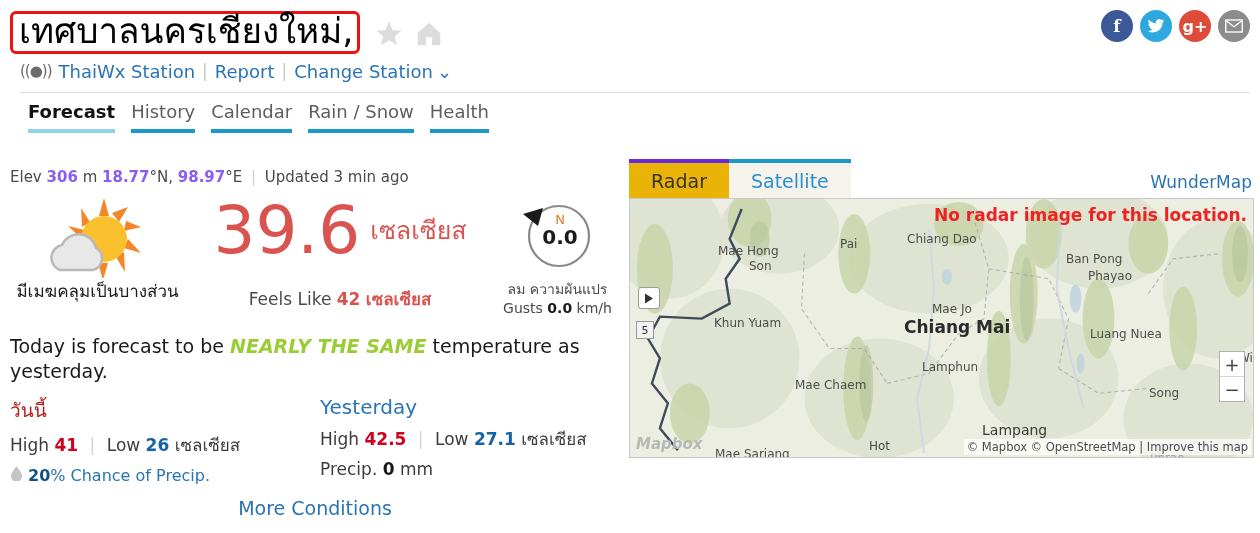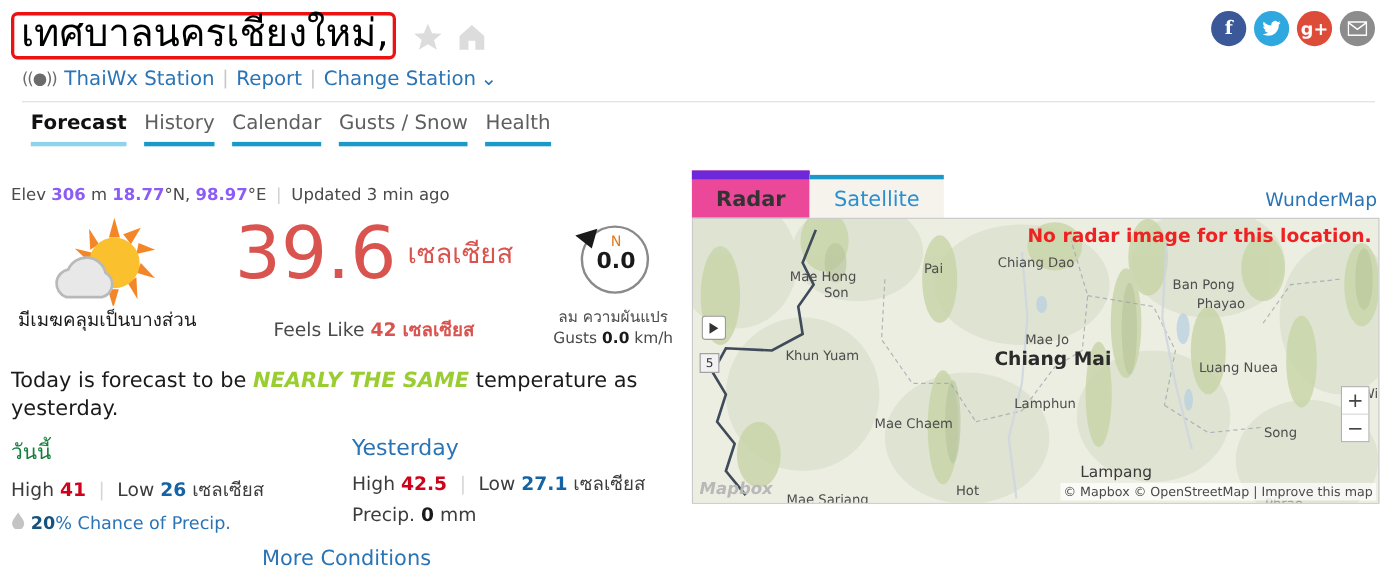--- a/index.html
+++ b/index.html
@@ -97,39 +97,39 @@
   .wind-text b { color:#1a1a1a; }
 
   .forecast-sentence {
     font-size:19px; color:#1a1a1a; margin-top:16px; line-height:1.35;
   }
   .hl-green { color:#9acd32; font-weight:bold; font-style:italic; }
 
   .daysrow { display:flex; margin-top:10px; }
   .day-today { width:310px; }
   .day-yest { width:290px; }
-  .day-head-today { font-size:19px; color:#15803d; margin-bottom:6px; }
+  .day-head-today { font-size:19px; color:#b91c1c; margin-bottom:6px; }
   .day-head-yest { font-size:20px; color:#2a74b5; margin-bottom:6px; cursor:pointer;}
   .hl-line { font-size:17px; color:#3c3c3c; margin-bottom:7px; }
   .hl-line .hi { color:#d0021b; font-weight:bold; }
   .hl-line .lo { color:#1464a5; font-weight:bold; }
   .hl-line .pipe { color:#d5d5d5; margin:0 6px; }
   .hl-line .thunit { color:#3c3c3c; }
   .precip-line { font-size:16px; color:#2a74b5; display:flex; align-items:center; gap:5px;}
   .precip-line b { color:#14527f; }
   .precip-yest { font-size:17px; color:#3c3c3c; }
   .precip-yest b { color:#1a1a1a; }
 
   .more-cond { text-align:center; font-size:19px; color:#2a74b5; margin-top:12px; cursor:pointer; width:610px;}
 
   
   .map-panel { position:absolute; left:629px; top:160px; width:625px; }
   .map-tabs { display:flex; align-items:flex-end; position:relative; height:38px; }
   .mtab { padding:7px 22px 6px 22px; font-size:19px; cursor:pointer; position:relative; }
-  .mtab-active { background:#ec4899; color:#333; font-weight:bold; border-top:8px solid #6d28d9; }
+  .mtab-active { background:#eab308; color:#333; font-weight:normal; border-top:4px solid #6d28d9; }
   .mtab-idle { background:#f5f3ec; color:#2a8fd0; border-top:4px solid #1b9ac9; }
   .wundermap { position:absolute; right:2px; bottom:6px; font-size:17px; color:#2a74b5; cursor:pointer; }
 
   .map-box {
     position:relative; width:625px; height:260px;
     border:1px solid #c9c9c9;
     background:#e9ece0;
     overflow:hidden;
   }
   .map-terrain { position:absolute; inset:0; }
@@ -214,21 +214,21 @@
       </div>
       <div class="tab tab-idle">
         <span class="lbl">History</span>
         <span class="bar"></span>
       </div>
       <div class="tab tab-idle">
         <span class="lbl">Calendar</span>
         <span class="bar"></span>
       </div>
       <div class="tab tab-idle">
-        <span class="lbl">Gusts / Snow</span>
+        <span class="lbl">Rain / Snow</span>
         <span class="bar"></span>
       </div>
       <div class="tab tab-idle">
         <span class="lbl">Health</span>
         <span class="bar"></span>
       </div>
     </div>
   </div>
 
   <div class="left-col">

